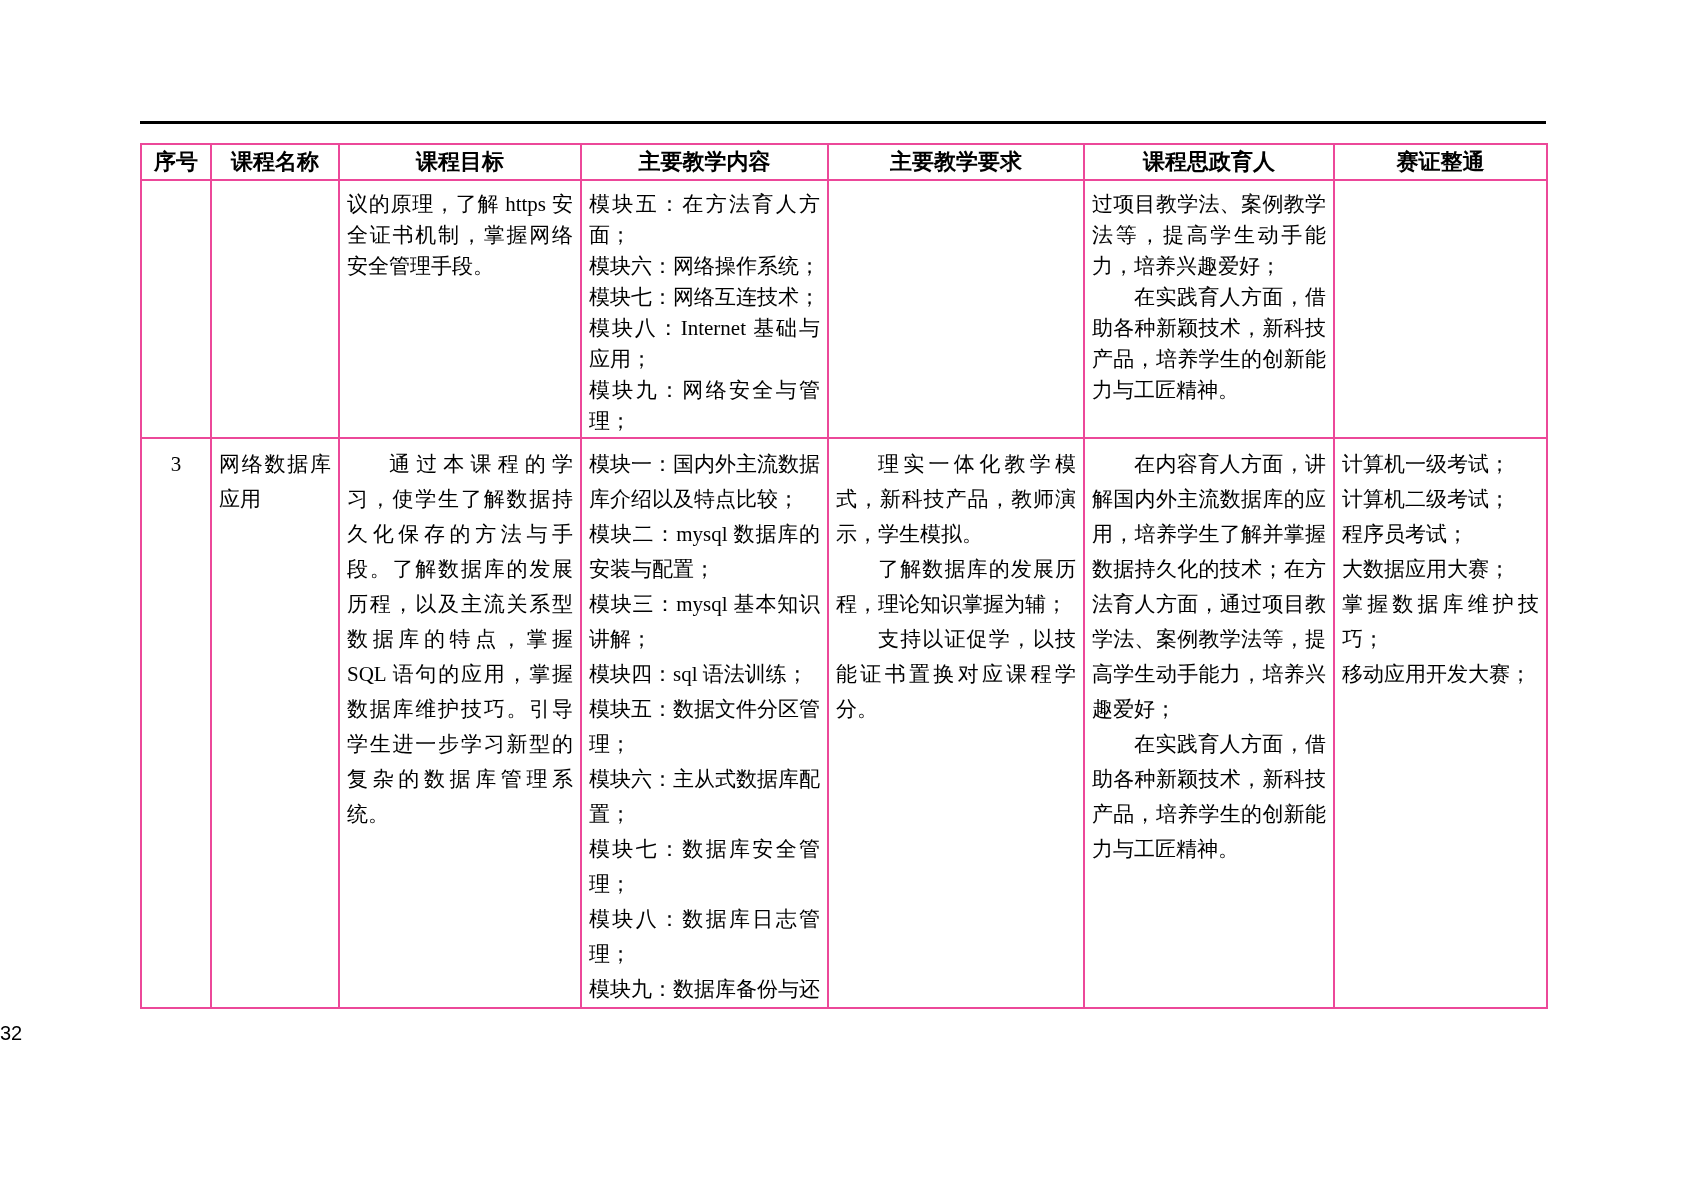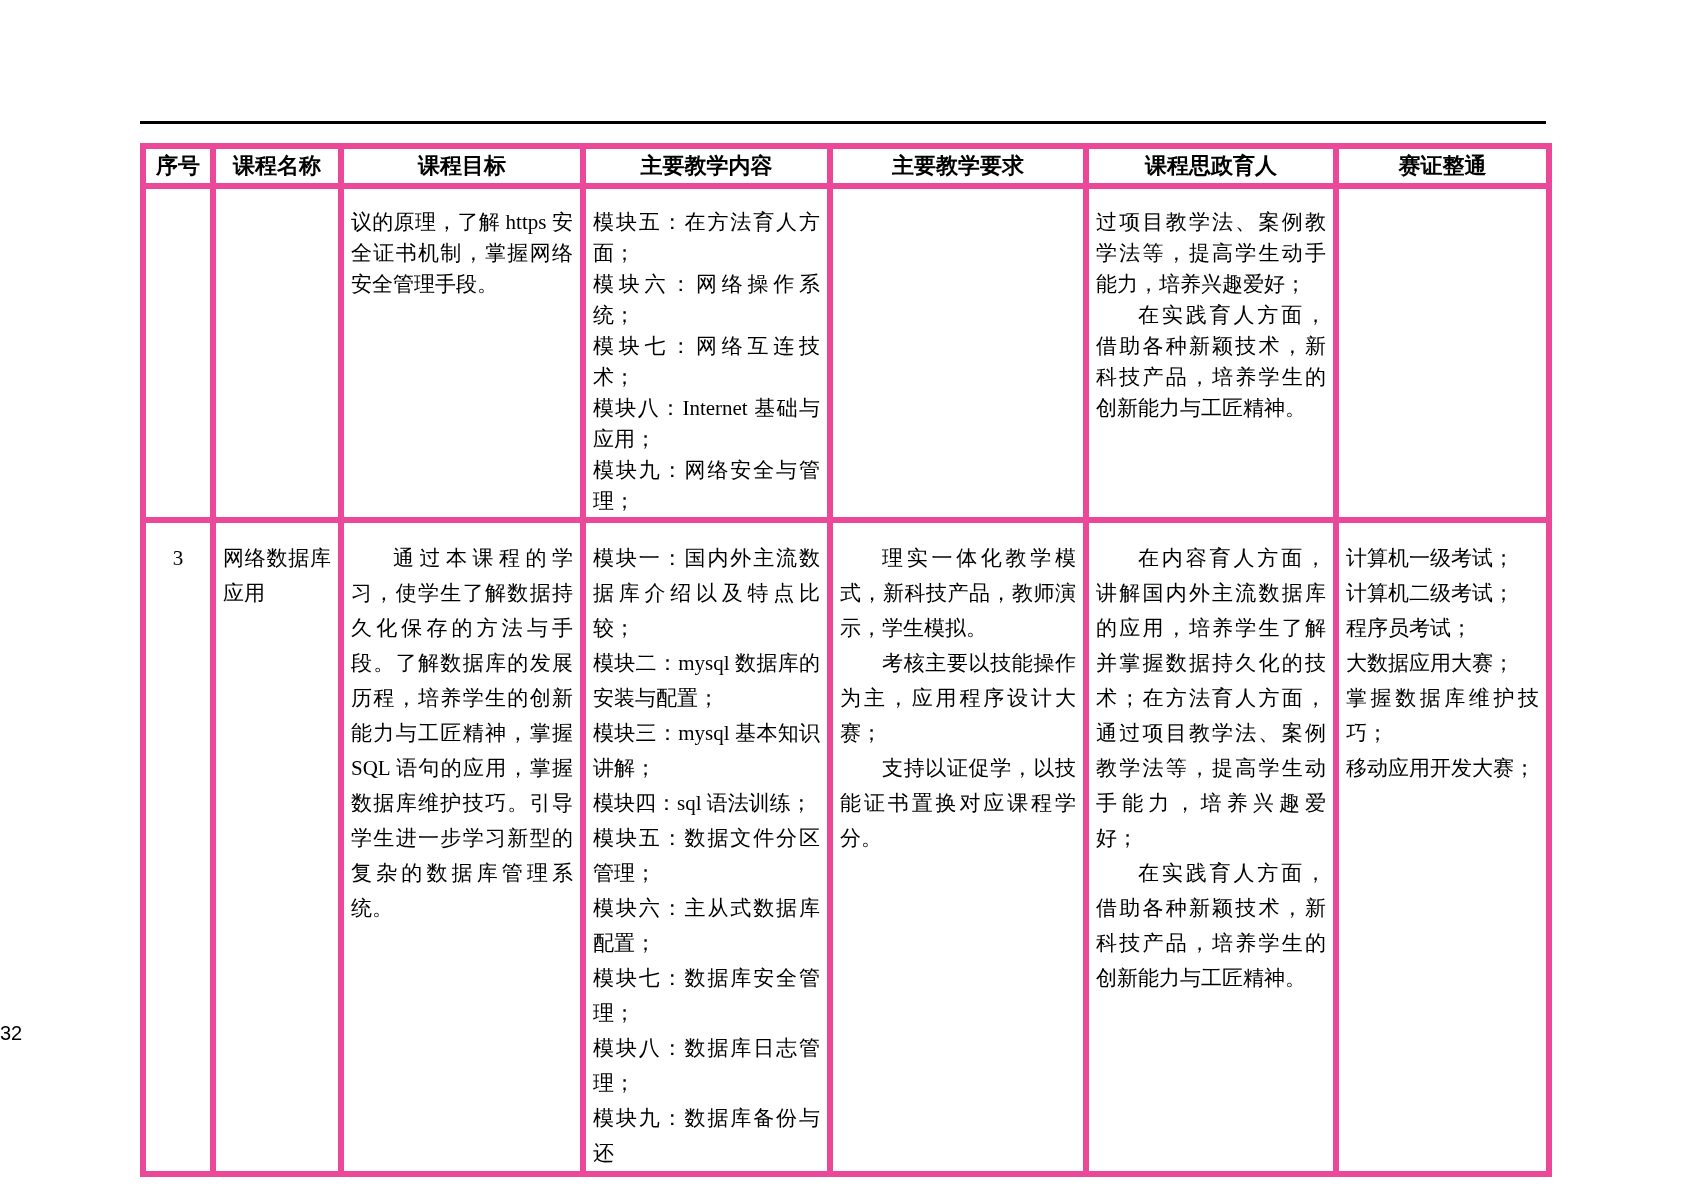--- a/index.html
+++ b/index.html
@@ -22,35 +22,35 @@
   table.course-table {
     position: absolute;
     left: 140px;
     top: 143px;
     width: 1406px;
     border-collapse: collapse;
     table-layout: fixed;
   }
   table.course-table th,
   table.course-table td {
-    border: 6px solid #ec4899;
+    border: 2px solid #ec4899;
     vertical-align: top;
     overflow: hidden;
   }
   table.course-table th {
     height: 34px;
     font-size: 22px;
     line-height: 30px;
     font-weight: bold;
     text-align: center;
     padding: 2px 4px;
   }
   table.course-table td {
     font-size: 21px;
-    padding: 18px 7px 0 7px;
+    padding: 8px 7px 0 7px;
   }
   tr.row-cont td { line-height: 31px; }
   tr.row-cont { height: 248px; }
   tr.row-main td { line-height: 35px; }
   tr.row-main { height: 570px; }
   td.col-seq { text-align: center; }
   td p {
     text-align: justify;
     text-justify: inter-character;
     word-break: break-word;
@@ -112,36 +112,36 @@
         <p class="indent">在实践育人方面，借助各种新颖技术，新科技产品，培养学生的创新能力与工匠精神。</p>
       </td>
       <td class="col-cert"></td>
     </tr>
     <tr class="row-main">
       <td class="col-seq">3</td>
       <td class="col-name">
         <p>网络数据库应用</p>
       </td>
       <td class="col-goal">
-        <p class="indent">通过本课程的学习，使学生了解数据持久化保存的方法与手段。了解数据库的发展历程，培养学生的创新能力与工匠精神，掌握 SQL 语句的应用，掌握数据库维护技巧。引导学生进一步学习新型的复杂的数据库管理系统。</p>
+        <p class="indent">通过本课程的学习，使学生了解数据持久化保存的方法与手段。了解数据库的发展历程，以及主流关系型数据库的特点，掌握 SQL 语句的应用，掌握数据库维护技巧。引导学生进一步学习新型的复杂的数据库管理系统。</p>
       </td>
       <td class="col-content">
         <p>模块一：国内外主流数据库介绍以及特点比较；</p>
         <p>模块二：mysql 数据库的安装与配置；</p>
         <p>模块三：mysql 基本知识讲解；</p>
         <p>模块四：sql 语法训练；</p>
         <p>模块五：数据文件分区管理；</p>
         <p>模块六：主从式数据库配置；</p>
         <p>模块七：数据库安全管理；</p>
         <p>模块八：数据库日志管理；</p>
         <p>模块九：数据库备份与还</p>
       </td>
       <td class="col-req">
         <p class="indent">理实一体化教学模式，新科技产品，教师演示，学生模拟。</p>
-        <p class="indent">考核主要以技能操作为主，应用程序设计大赛；</p>
+        <p class="indent">了解数据库的发展历程，理论知识掌握为辅；</p>
         <p class="indent">支持以证促学，以技能证书置换对应课程学分。</p>
       </td>
       <td class="col-ideology">
         <p class="indent">在内容育人方面，讲解国内外主流数据库的应用，培养学生了解并掌握数据持久化的技术；在方法育人方面，通过项目教学法、案例教学法等，提高学生动手能力，培养兴趣爱好；</p>
         <p class="indent">在实践育人方面，借助各种新颖技术，新科技产品，培养学生的创新能力与工匠精神。</p>
       </td>
       <td class="col-cert">
         <p>计算机一级考试；</p>
         <p>计算机二级考试；</p>
         <p>程序员考试；</p>

